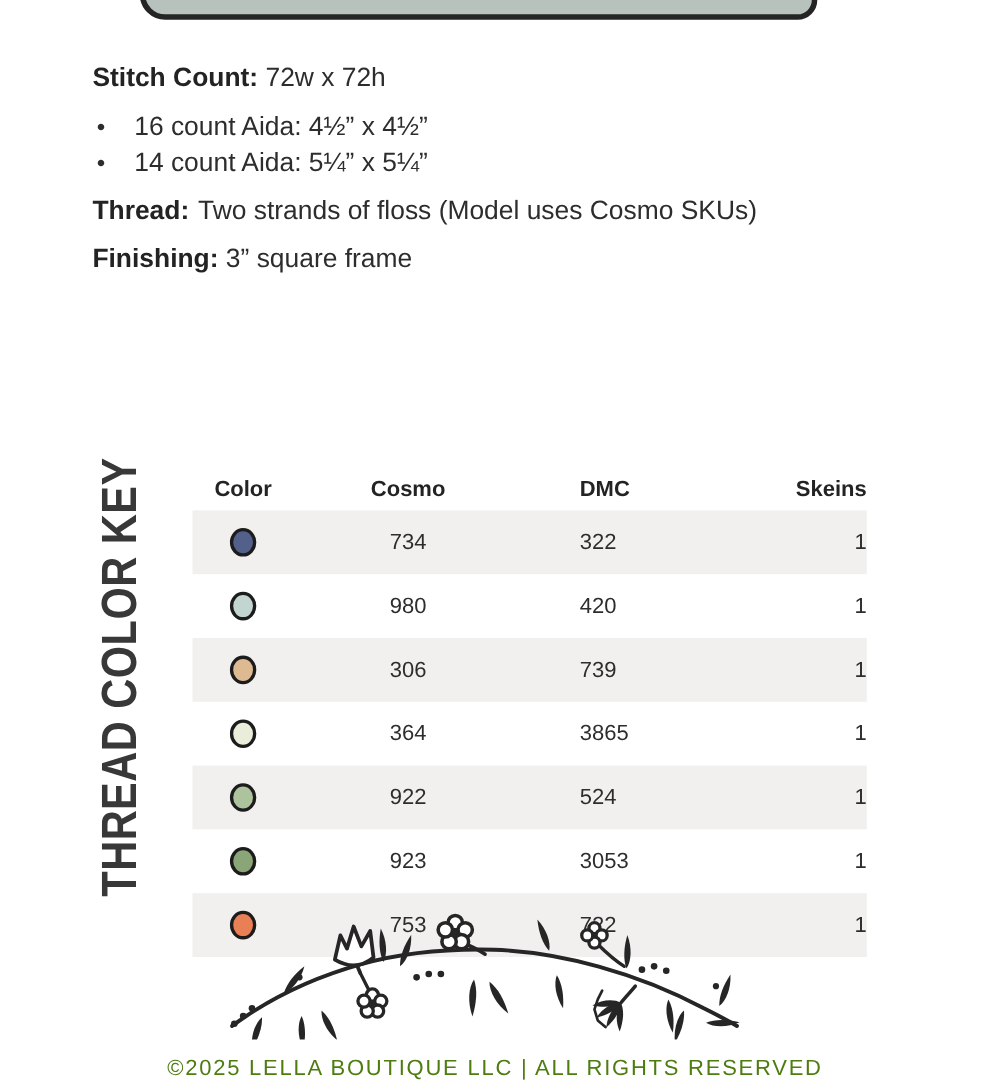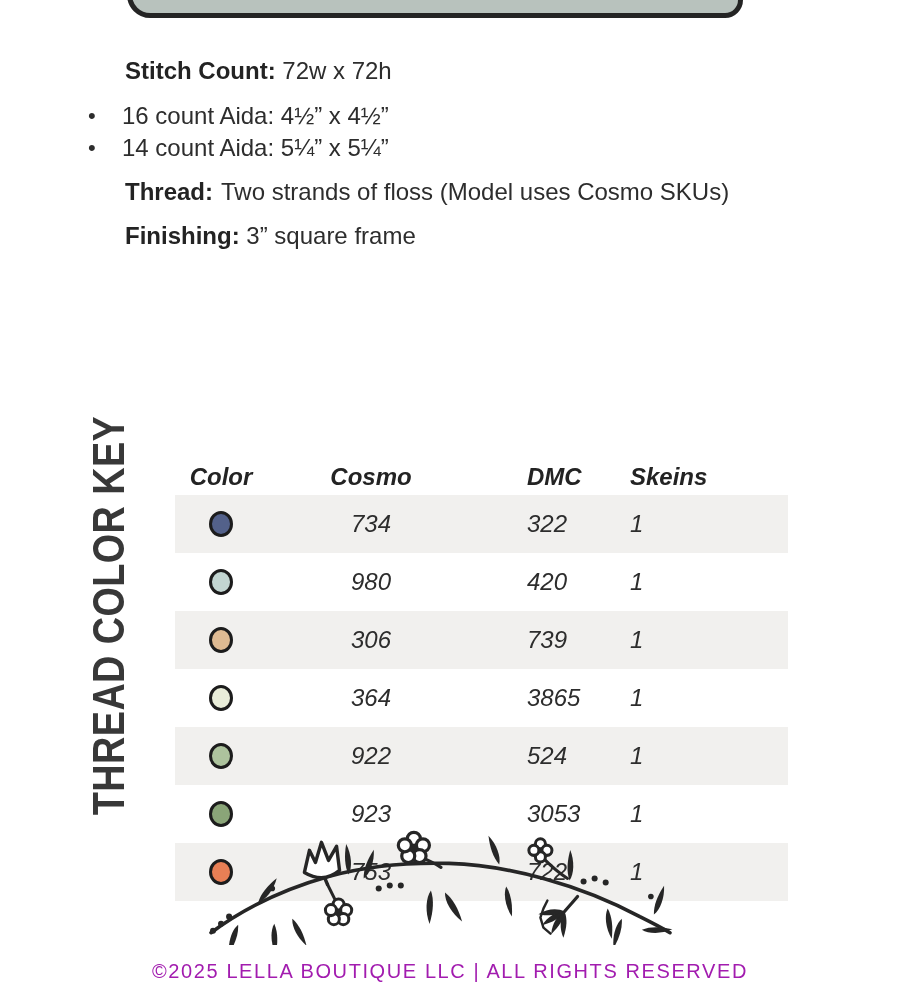--- a/index.html
+++ b/index.html
@@ -7,54 +7,54 @@
   body { font-family:"Liberation Sans", sans-serif; color:#2d2d2d; }
   .page { position:relative; width:900px; height:990px; background:#fff; overflow:hidden; }
 
   
   .top-box { position:absolute; left:127px; top:-16px; width:616px; height:34px;
              background:#b8c2bd; border:5px solid #242424;
              border-radius:12px 12px 20px 26px; }
 
   
   .details { position:absolute; left:84px; top:57px; width:760px; font-size:24px; line-height:28px; color:#2d2d2d; }
-  .details b { font-weight:700; color:#232323;margin-left:41px; }
+  .details b { font-weight:700; color:#232323; }
   .p-stitch   { margin-bottom:15px; }
   .p-sizes    { margin-bottom:16px; }
   .sizes-list { list-style:none; margin-bottom:14px; }
   .sizes-list li { line-height:32px; padding-left:38px; position:relative; }
   .sizes-list li::before { content:"•"; position:absolute; left:4px; font-size:22px; }
   .p-cloth    { line-height:33px; margin-bottom:12px; width:680px; }
   .p-thread   { margin-bottom:16px; }
   .p-thread .val { margin-left:8px; }
 
   
   .vtitle { position:absolute; left:-121px; top:597px; width:460px; height:50px;
             transform:rotate(-90deg) scaleX(0.84);
             font-size:45px; font-weight:700; letter-spacing:0.5px;
             color:#383838; text-align:center; line-height:50px; white-space:nowrap; }
 
   
-  .key-table { position:absolute; left:175px; top:458px; width:613px; font-size:24px;font-style:italic; }
+  .key-table { position:absolute; left:175px; top:427px; width:613px; font-size:20px; }
   .krow { display:grid; grid-template-columns:92px 208px 155px 158px; height:58px; align-items:center; }
   .khead { height:37px; font-weight:700; color:#232323; }
   .krow.shaded { background:#f1f0ee; }
   .cell { text-align:center; }
   .c-color  { display:flex; justify-content:center; align-items:center; }
   .c-cosmo  { text-align:center; }
   .c-dmc    { text-align:left; padding-left:52px; }
-  .c-skeins { text-align:left; }
+  .c-skeins { text-align:right; }
   .swatch { display:block; width:24px; height:26px; border:3px solid #1c1c1c; border-radius:50%; }
 
   
   .wreath { position:absolute; left:208px; top:827px; width:472px; height:118px; }
 
   
   .copyright { position:absolute; left:0; top:960px; width:900px; text-align:center;
-               font-size:20px; letter-spacing:1.6px; color:#a21caf; white-space:nowrap; }
+               font-size:20px; letter-spacing:1.6px; color:#4d7c0f; white-space:nowrap; }
 </style>
 </head>
 <body>
 
 <div class="page">
 
   <div class="top-box"></div>
 
   <div class="details">
     <p class="p-stitch"><b>Stitch Count:</b> <span>72w x 72h</span></p>

